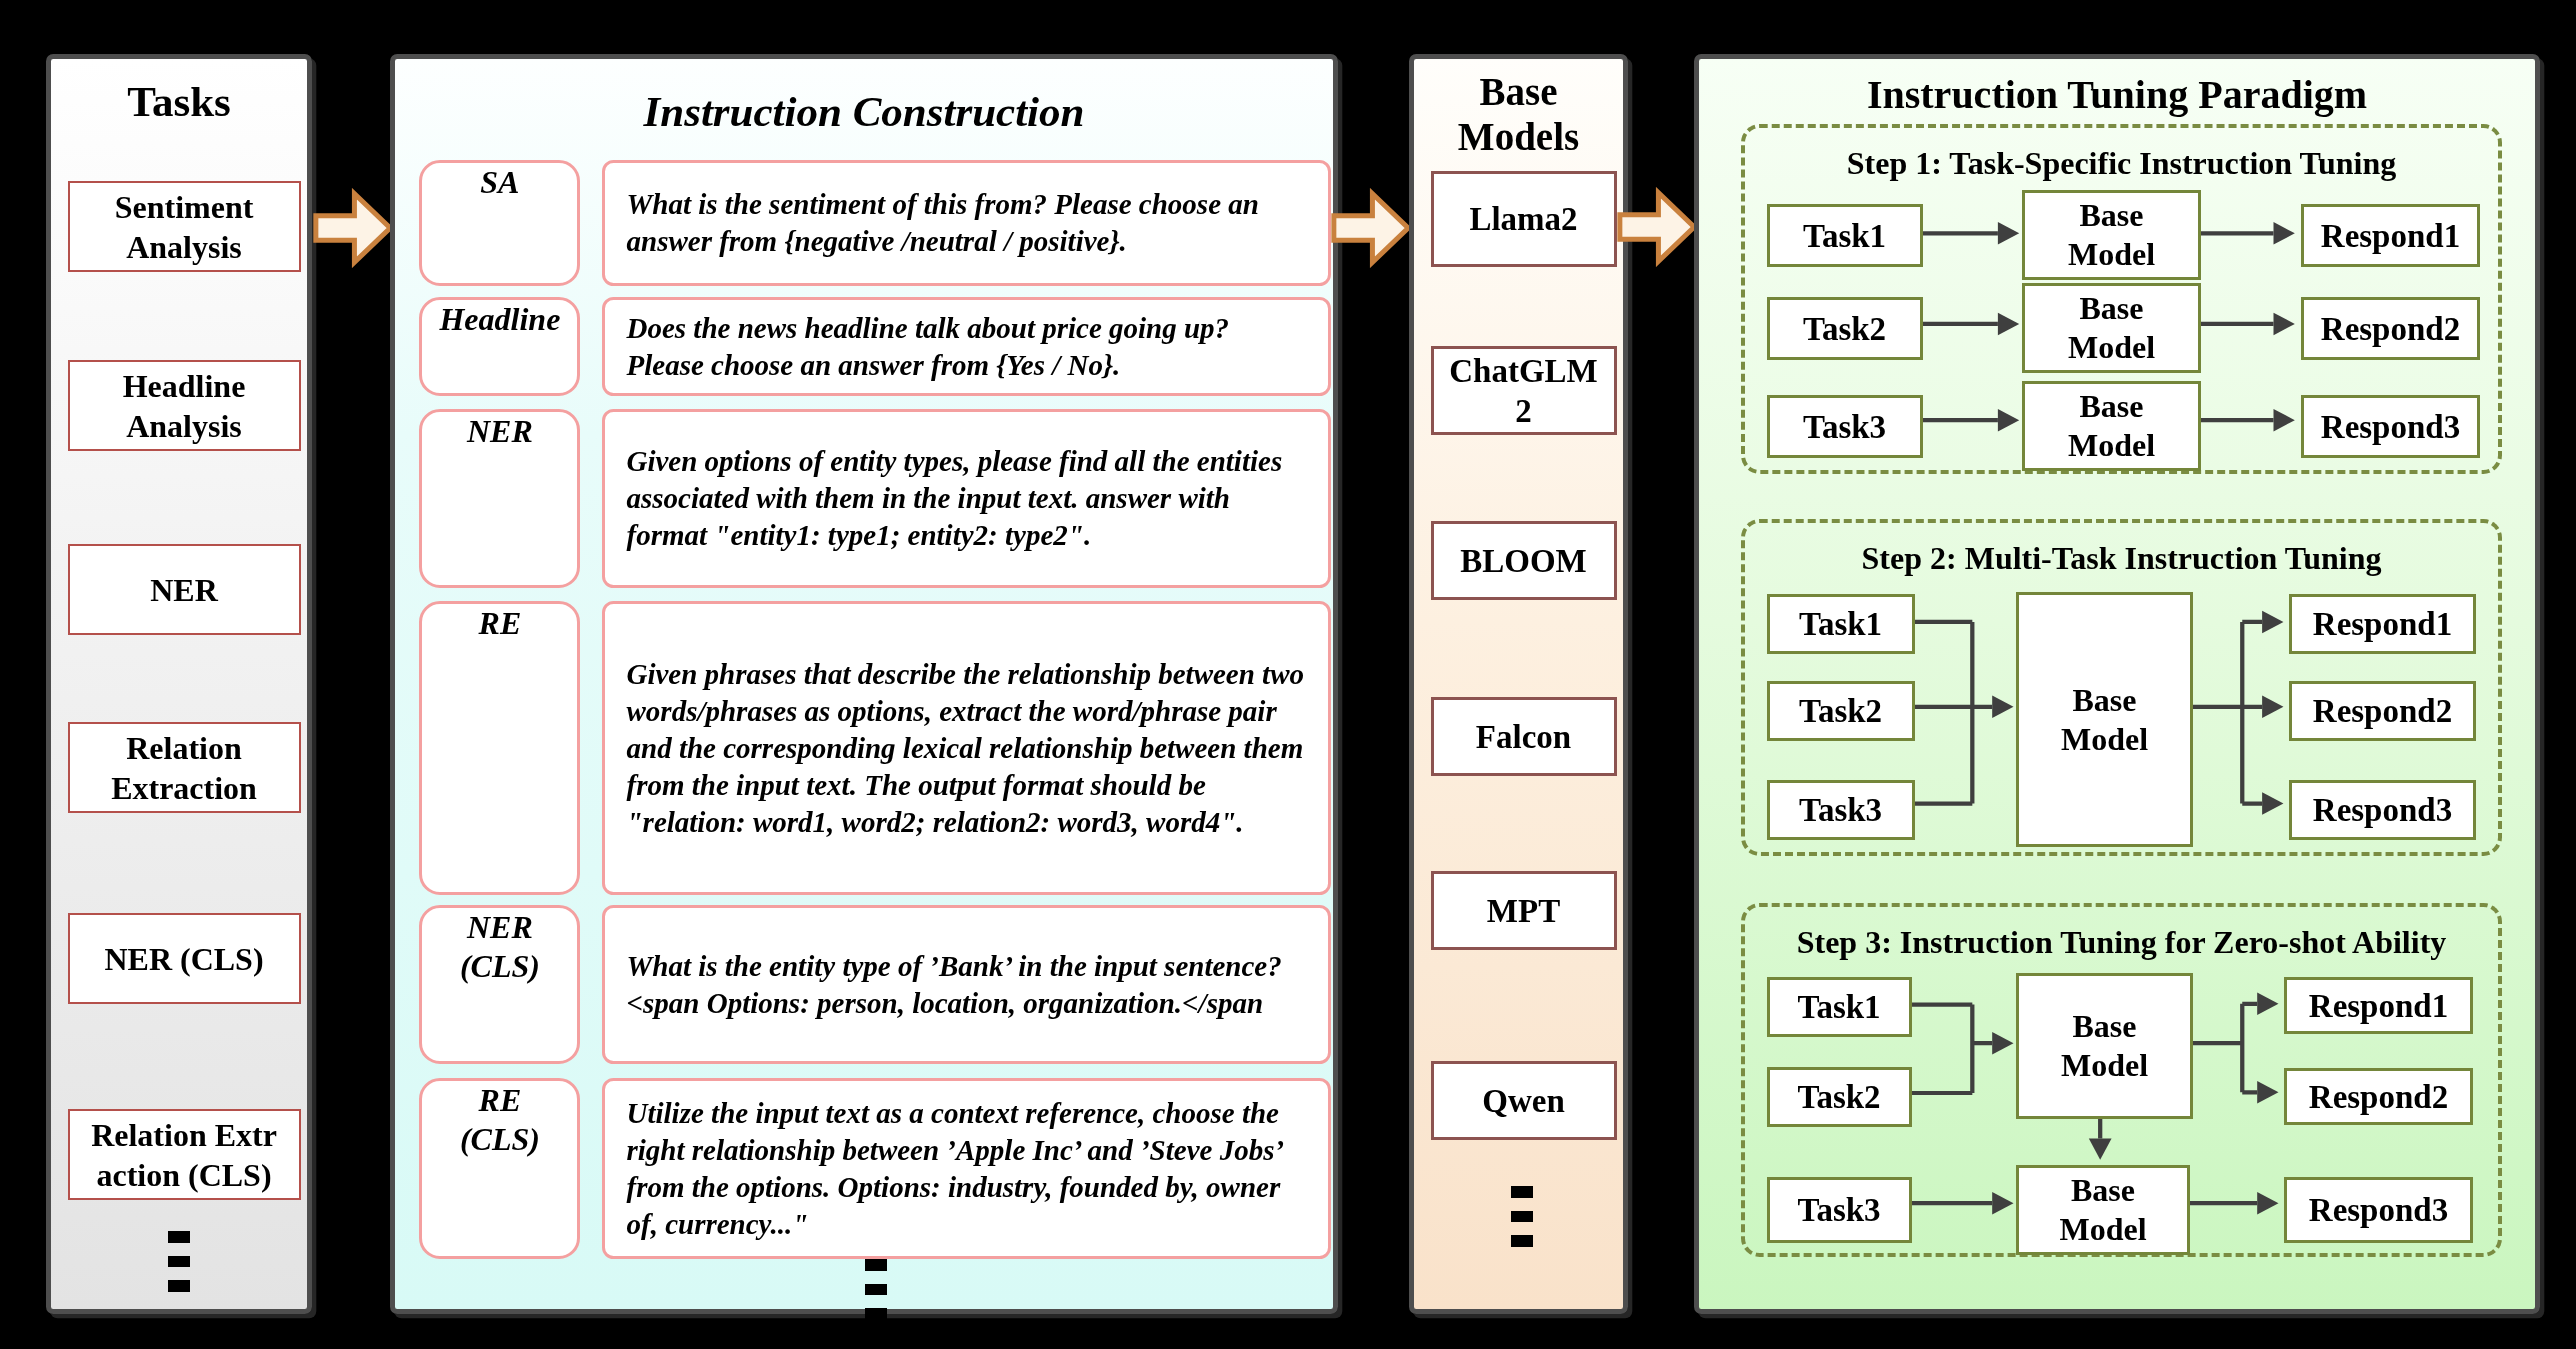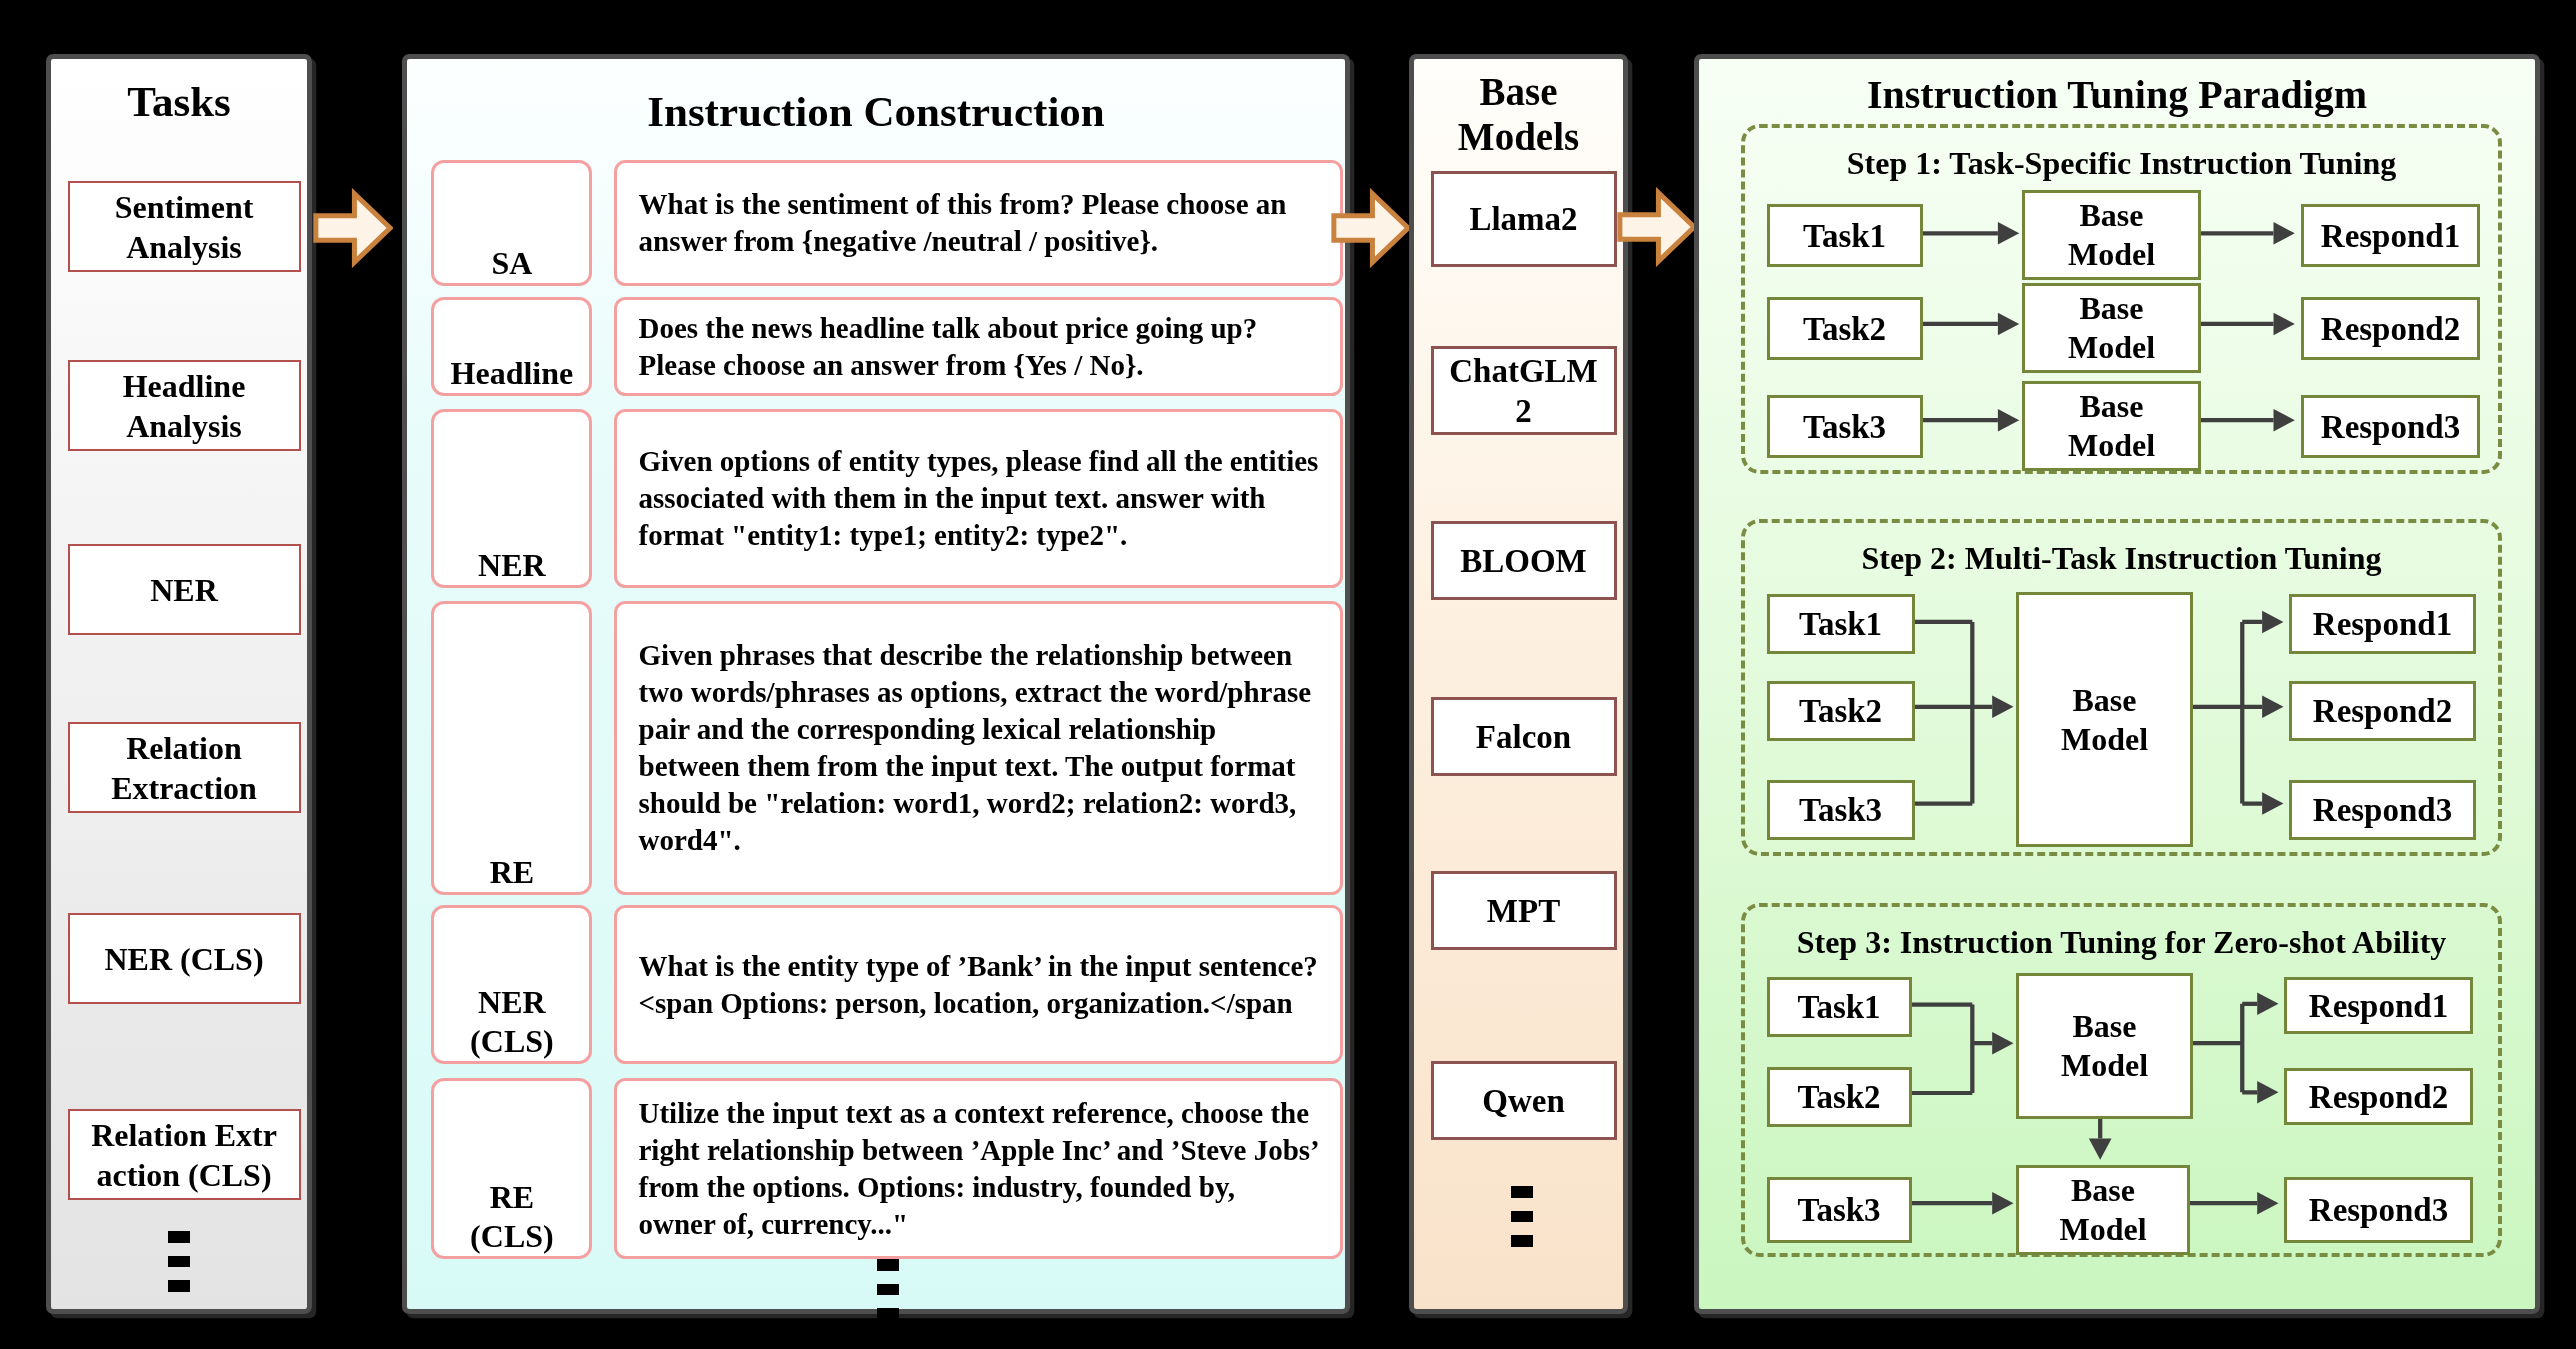--- a/index.html
+++ b/index.html
@@ -13,26 +13,26 @@
             font-size:43px;line-height:47px;white-space:pre-line;}
 
   
   .tasks{left:46px;width:266px;background:linear-gradient(180deg,#ffffff 0%,#f3f3f3 40%,#e3e3e3 100%);}
   .tasks h2{top:18.7px;}
   .tbox{position:absolute;left:16.5px;width:233px;height:91px;background:#fff;
         border:2.9px solid #b4504b;box-sizing:border-box;display:flex;align-items:center;justify-content:center;
         text-align:center;font-size:32px;line-height:40px;white-space:pre-line;}
 
   
-  .ic{left:402px;width:948px;background:linear-gradient(180deg,#fdffff 0%,#e8fcfa 30%,#d8faf6 100%);}
+  .ic{left:390px;width:948px;background:linear-gradient(180deg,#fdffff 0%,#e8fcfa 30%,#d8faf6 100%);font-style:italic;}
   .ic h2{top:29px;}
   .ic-row{position:absolute;left:0;width:100%;}
   .ic-label{position:absolute;left:24.4px;width:161px;top:0;bottom:0;background:#fff;
-            border:3.6px solid #f4a0a0;border-radius:13px;box-sizing:border-box;
-            display:flex;align-items:flex-end;justify-content:center;text-align:center;
+            border:3.6px solid #f4a0a0;border-radius:21px;box-sizing:border-box;
+            display:flex;align-items:flex-start;justify-content:center;text-align:center;
             font-size:32px;line-height:39px;white-space:pre-line;}
   .ic-text{position:absolute;left:207px;width:729px;top:0;bottom:0;background:#fff;
            border:3.6px solid #f4a0a0;border-radius:11.5px;box-sizing:border-box;
            display:flex;align-items:center;font-size:29px;line-height:37px;padding:0 21.5px;}
 
   
   .bm{left:1409px;width:219px;background:linear-gradient(180deg,#fffefb 0%,#fdf0e0 45%,#f9e2ca 100%);}
   .bm h2{top:10px;font-size:39px;line-height:45px;}
   .bmbox{position:absolute;left:16.5px;width:186px;background:#fff;border:3.6px solid #8c5350;
          box-sizing:border-box;display:flex;align-items:center;justify-content:center;text-align:center;

